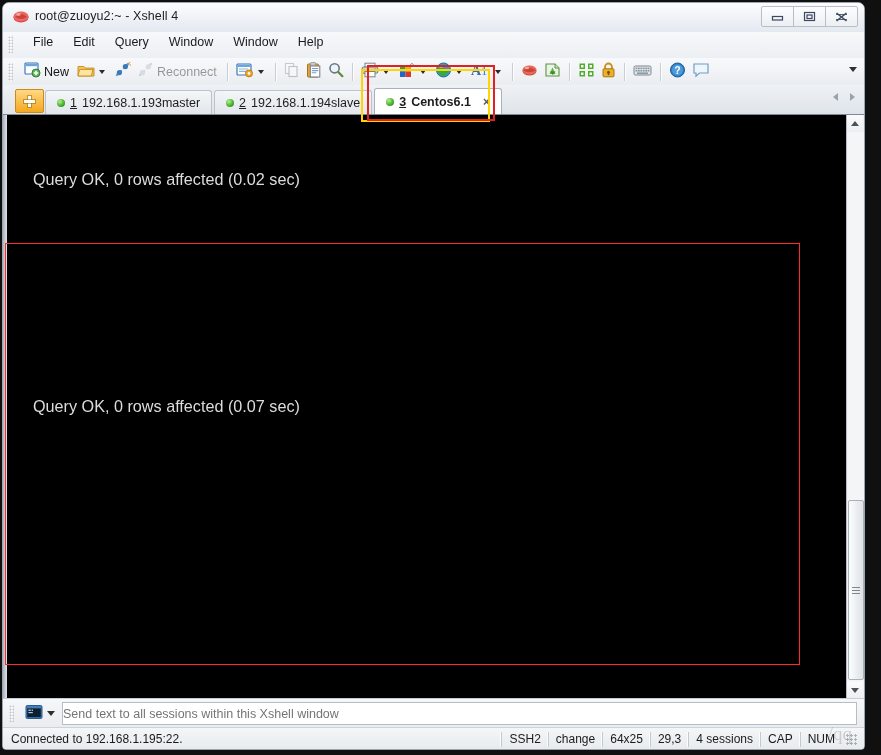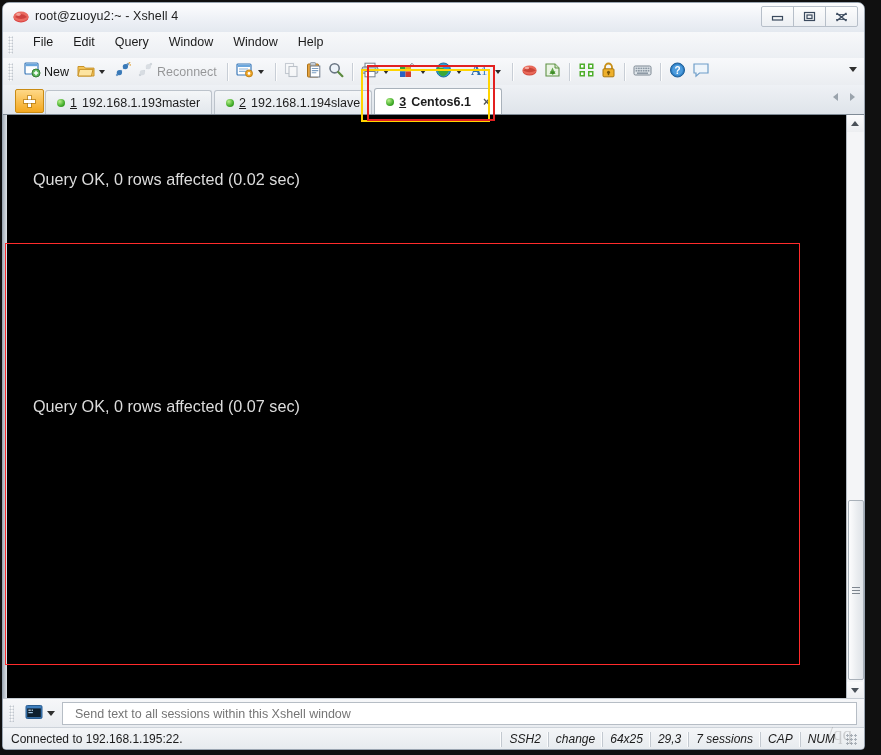--- a/index.html
+++ b/index.html
@@ -220,39 +220,38 @@
   .sb-caret{
     position:absolute;left:44px;top:12px;
     width:0;height:0;border-left:4px solid transparent;border-right:4px solid transparent;
     border-top:5px solid #2f2f2f;
   }
   .sb-input{
     position:absolute;left:59px;top:3px;right:7px;height:23px;
     background:#fff;border:1px solid #b6bdc5;
     box-sizing:border-box;
     font-size:12.5px;color:#9b9b9b;
-    padding:3px 12px;
+    padding:3px 0;
     font-family:"Liberation Sans",sans-serif;
     outline:none;
   }
   
   .statusbar{
     position:absolute;left:0;top:724px;right:0;height:23px;
     background:linear-gradient(180deg,#f4f6f8,#e6eaee);
     border-top:1px solid #cdd3da;
     font-size:12px;color:#1b1b1b;
   }
   .st-left{position:absolute;left:8px;top:4px;}
   .st-right{position:absolute;right:6px;top:0;height:23px;display:flex;align-items:center;}
   .st-cell{
     padding:0 7px;height:15px;line-height:15px;
     border-left:1px solid #c3c9d0;
     box-shadow:-1px 0 0 #fbfcfd;
     white-space:nowrap;
-    font-style:italic;
   }
   .st-grip{
     width:12px;height:12px;margin-left:4px;
     background-image:radial-gradient(circle at 1.5px 1.5px,#a9b0b8 1px,transparent 1.2px);
     background-size:4px 4px;
   }
   
   .watermark{
     position:absolute;right:12px;bottom:4px;
     font-size:19px;color:rgba(120,120,120,.30);
@@ -642,21 +641,21 @@
     <input class="sb-input" type="text" value="" placeholder="Send text to all sessions within this Xshell window" style="">
   </div>
 
   <div class="statusbar">
     <span class="st-left">Connected to 192.168.1.195:22.</span>
     <div class="st-right">
       <span class="st-cell">SSH2</span>
       <span class="st-cell">change</span>
       <span class="st-cell">64x25</span>
       <span class="st-cell">29,3</span>
-      <span class="st-cell">7 sessions</span>
+      <span class="st-cell">4 sessions</span>
       <span class="st-cell">CAP</span>
       <span class="st-cell">NUM</span>
       <span class="st-grip"></span>
     </div>
   </div>
 
   <div class="yellowbox" style="left:358px;top:66px;width:125px;height:49px;"></div>
   <div class="redbox2" style="left:364px;top:62px;width:124px;height:52px;"></div>
 
   <span class="watermark">/qq</span>

